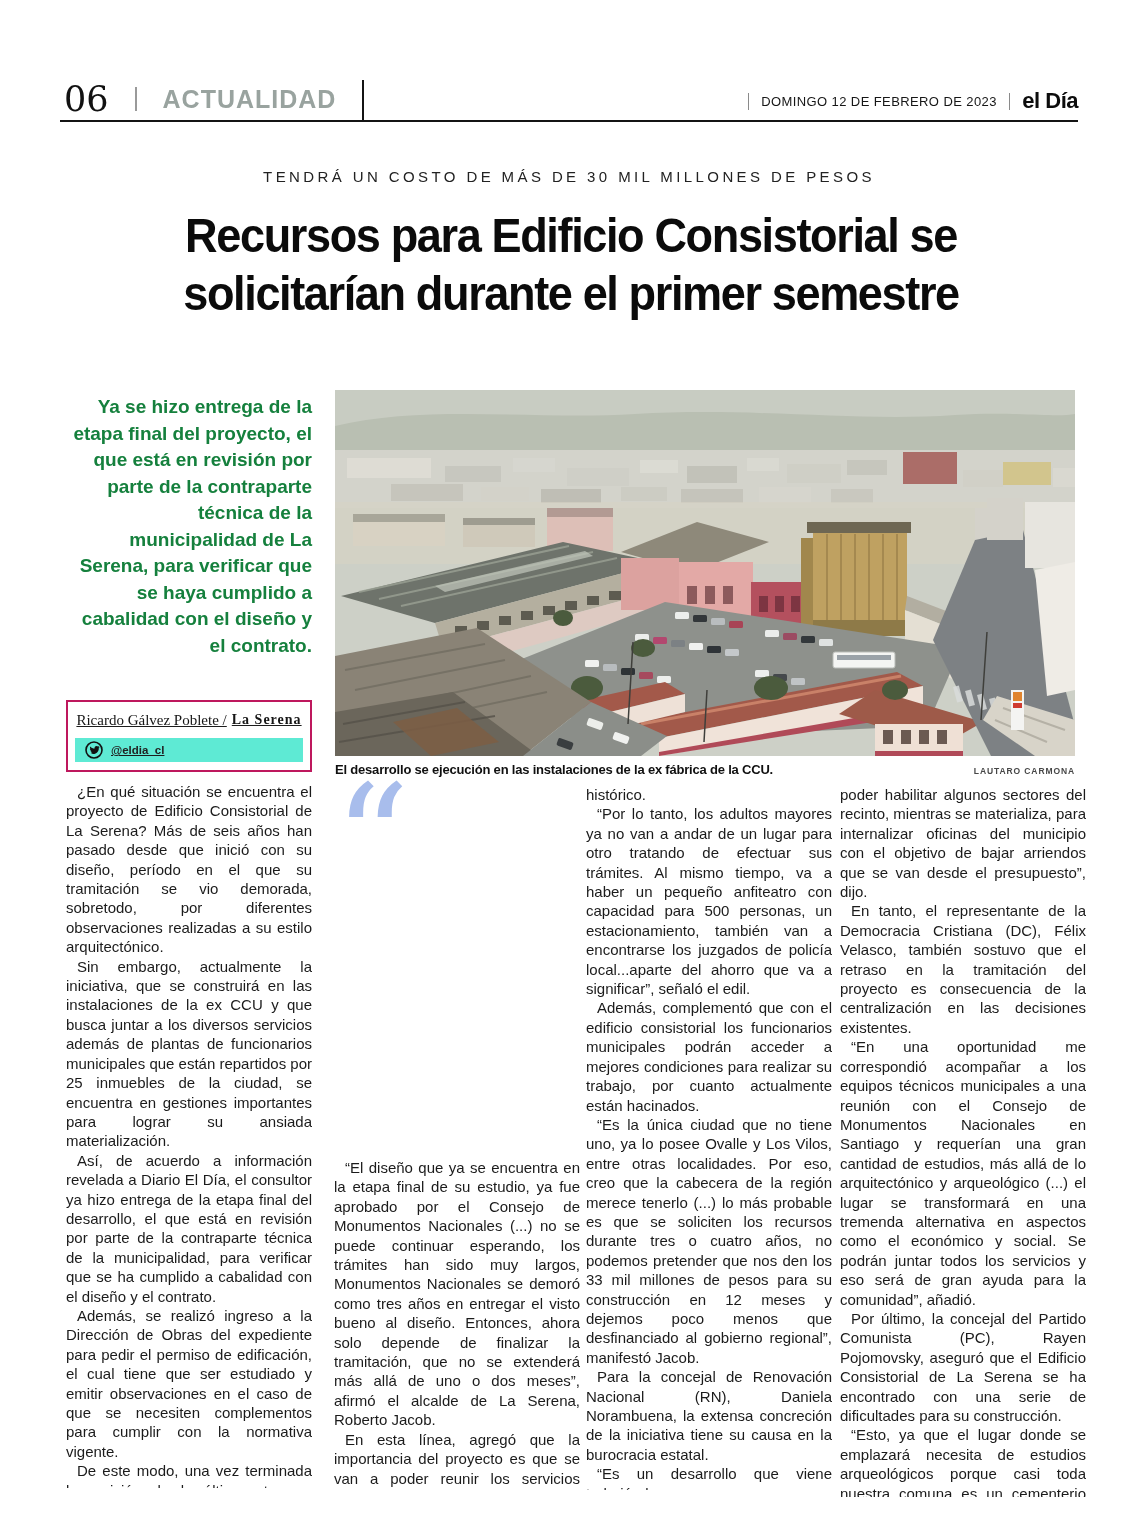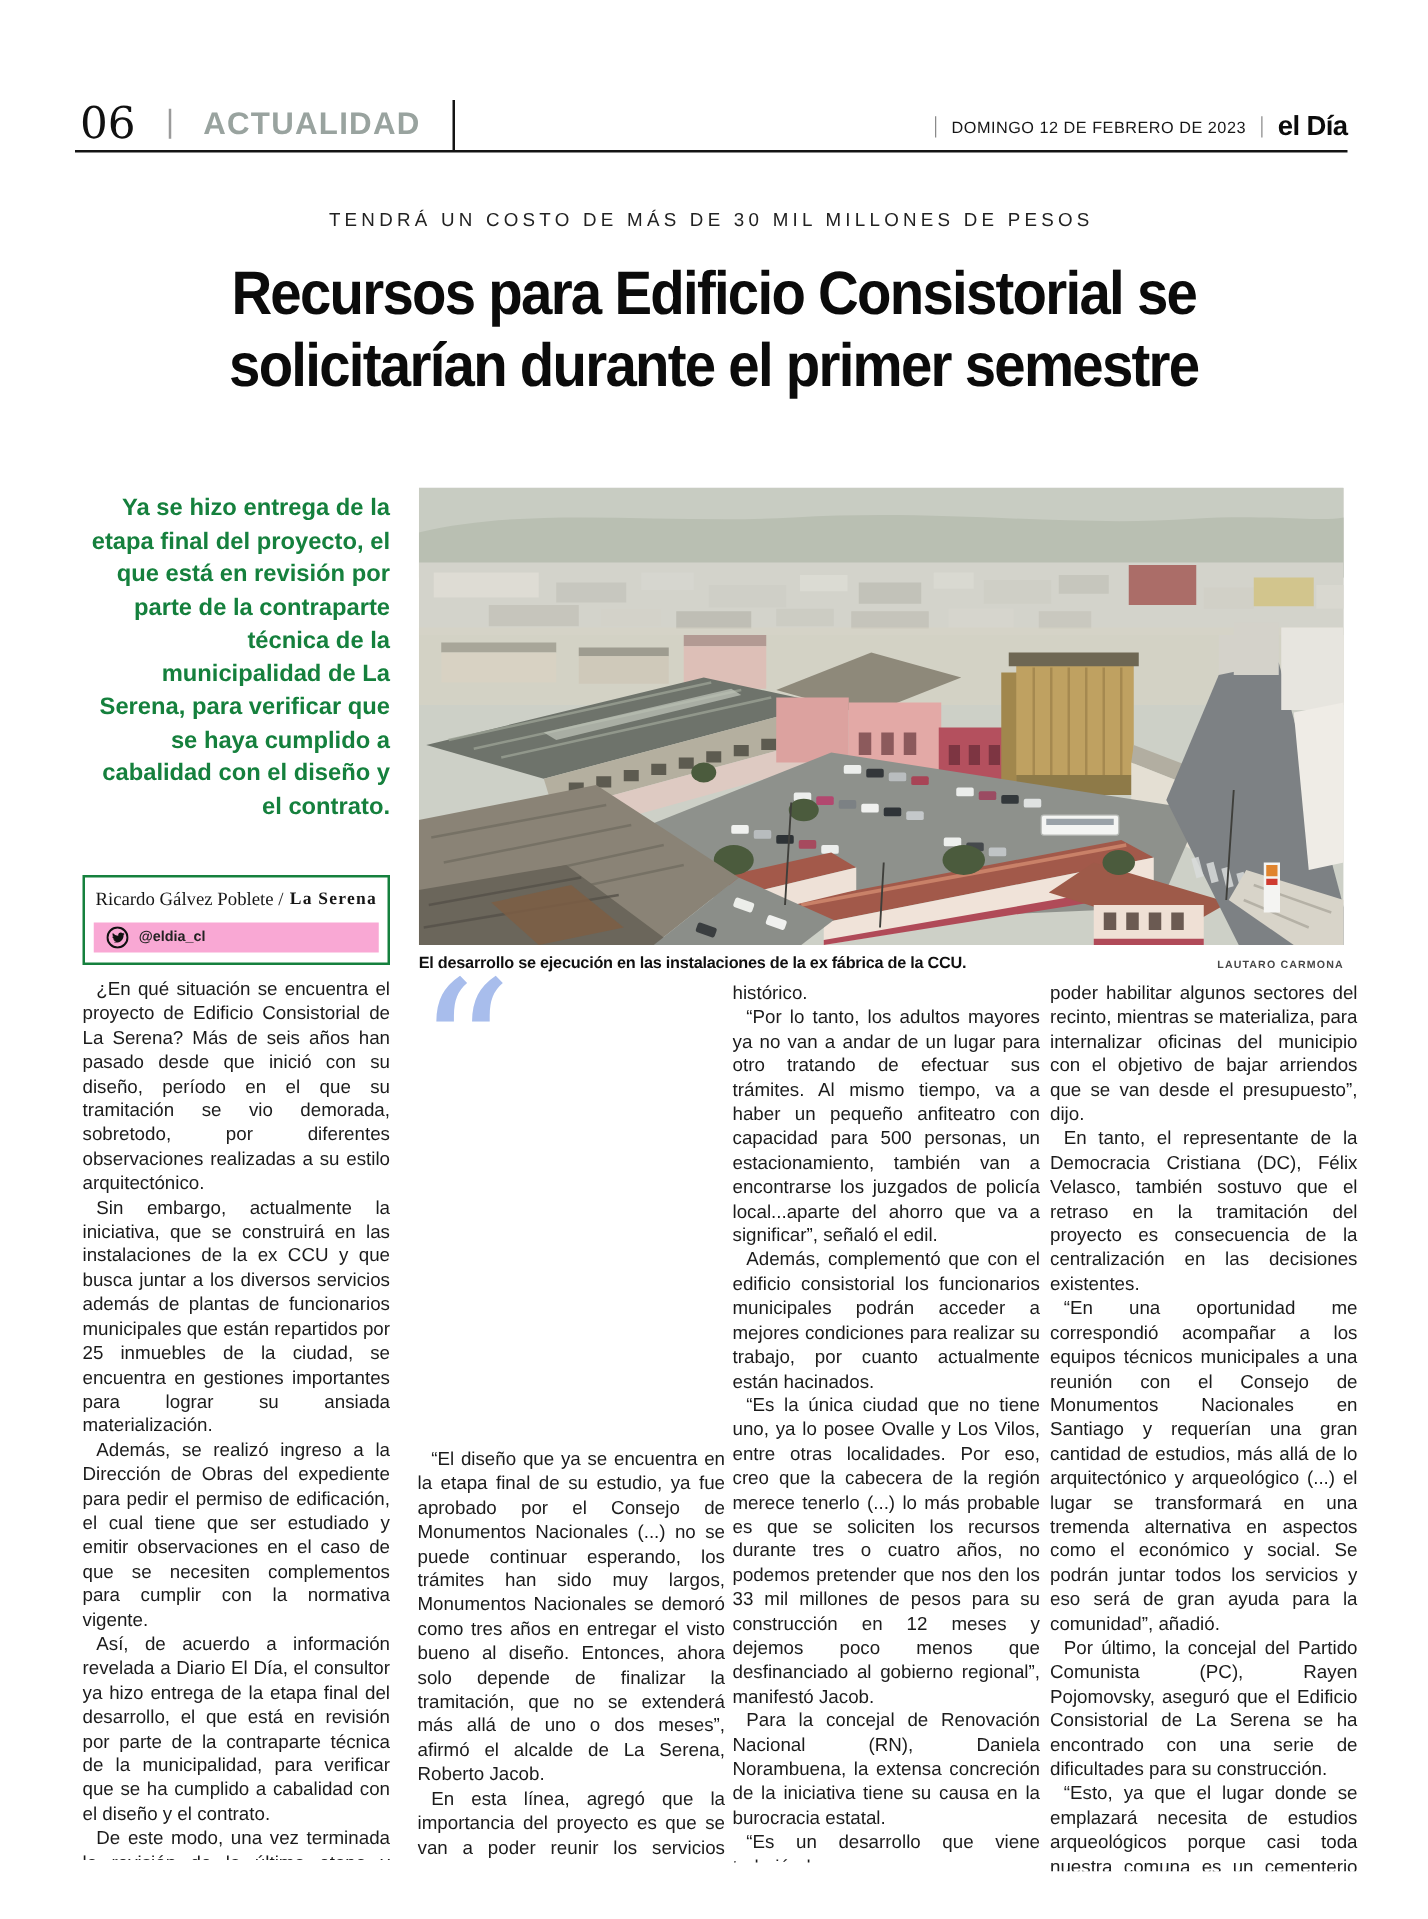--- a/index.html
+++ b/index.html
@@ -26,25 +26,25 @@
   .headline { position:absolute; left:0; top:206px; width:1142px; text-align:center;
               font-weight:700; font-size:49px; line-height:58px; color:#0b0b0b;
               letter-spacing:-1.5px; transform:scaleX(0.92); }
 
   
   .lede { position:absolute; left:66px; top:394px; width:246px; text-align:right;
           font-weight:700; font-size:19px; line-height:26.5px; color:#15803d; }
 
   
   .byline-box { position:absolute; left:66px; top:700px; width:246px; height:72px;
-                border:2px solid #15803d; background:#fff; }
+                border:2px solid #be185d; background:#fff;text-decoration:underline; }
   .byline-row1 { height:36px; display:flex; align-items:center; justify-content:center; gap:5px;
                  font-family:"Liberation Serif", serif; font-size:15px; color:#161616; }
   .byline-loc { font-weight:700; letter-spacing:1px; font-size:14px; }
-  .byline-row2 { margin:0 7px; height:24px; background:#f9a8d4; display:flex; align-items:center;
+  .byline-row2 { margin:0 7px; height:24px; background:#5eead4; display:flex; align-items:center;
                  gap:8px; padding-left:10px; }
   .tw-icon { width:18px; height:18px; flex:0 0 auto; }
   .handle { font-size:11.5px; font-weight:700; color:#222; }
 
   
   .photo { position:absolute; left:335px; top:390px; width:740px; height:366px; overflow:hidden; }
   .photo svg { display:block; width:740px; height:366px; }
   .caption-bar { position:absolute; left:335px; top:762px; width:740px;
                  display:flex; justify-content:space-between; align-items:baseline; }
   .caption { font-size:13px; font-weight:700; color:#101010; letter-spacing:-0.2px; }
@@ -284,22 +284,22 @@
     <span class="credit">LAUTARO CARMONA</span>
   </div>
 
   <div class="pullquote">
     <div class="pq-glyph">“</div>
   </div>
 
   <div class="col col-1">
       <p>¿En qué situación se encuentra el proyecto de Edificio Consistorial de La Serena? Más de seis años han pasado desde que inició con su diseño, período en el que su tramitación se vio demorada, sobretodo, por diferentes observaciones realizadas a su estilo arquitectónico.</p>
       <p>Sin embargo, actualmente la iniciativa, que se construirá en las instalaciones de la ex CCU y que busca juntar a los diversos servicios además de plantas de funcionarios municipales que están repartidos por 25 inmuebles de la ciudad, se encuentra en gestiones importantes para lograr su ansiada materialización.</p>
+      <p>Así, de acuerdo a información revelada a Diario El Día, el consultor ya hizo entrega de la etapa final del desarrollo, el que está en revisión por parte de la contraparte técnica de la municipalidad, para verificar que se ha cumplido a cabalidad con el diseño y el contrato.</p>
       <p>Además, se realizó ingreso a la Dirección de Obras del expediente para pedir el permiso de edificación, el cual tiene que ser estudiado y emitir observaciones en el caso de que se necesiten complementos para cumplir con la normativa vigente.</p>
-      <p>Así, de acuerdo a información revelada a Diario El Día, el consultor ya hizo entrega de la etapa final del desarrollo, el que está en revisión por parte de la contraparte técnica de la municipalidad, para verificar que se ha cumplido a cabalidad con el diseño y el contrato.</p>
       <p>De este modo, una vez terminada la revisión de la última etapa y obtenida la autorización para construir, el municipio llevará a cabo las presentaciones ante el Gobierno Regional de Coquimbo y el Ministerio de Desarrollo Social y Familia (MIDESO), para gestionar los recursos para su ejecución durante este primer semestre.</p>
     </div>
   <div class="col col-2">
       <p>“El diseño que ya se encuentra en la etapa final de su estudio, ya fue aprobado por el Consejo de Monumentos Nacionales (...) no se puede continuar esperando, los trámites han sido muy largos, Monumentos Nacionales se demoró como tres años en entregar el visto bueno al diseño. Entonces, ahora solo depende de finalizar la tramitación, que no se extenderá más allá de uno o dos meses”, afirmó el alcalde de La Serena, Roberto Jacob.</p>
       <p>En esta línea, agregó que la importancia del proyecto es que se van a poder reunir los servicios dependientes de la municipalidad, asimismo, el recinto se va a consolidar como un nuevo centro cívico para el casco</p>
     </div>
   <div class="col col-3">
       <p class="cont">histórico.</p>
       <p>“Por lo tanto, los adultos mayores ya no van a andar de un lugar para otro tratando de efectuar sus trámites. Al mismo tiempo, va a haber un pequeño anfiteatro con capacidad para 500 personas, un estacionamiento, también van a encontrarse los juzgados de policía local...aparte del ahorro que va a significar”, señaló el edil.</p>
       <p>Además, complementó que con el edificio consistorial los funcionarios municipales podrán acceder a mejores condiciones para realizar su trabajo, por cuanto actualmente están hacinados.</p>

